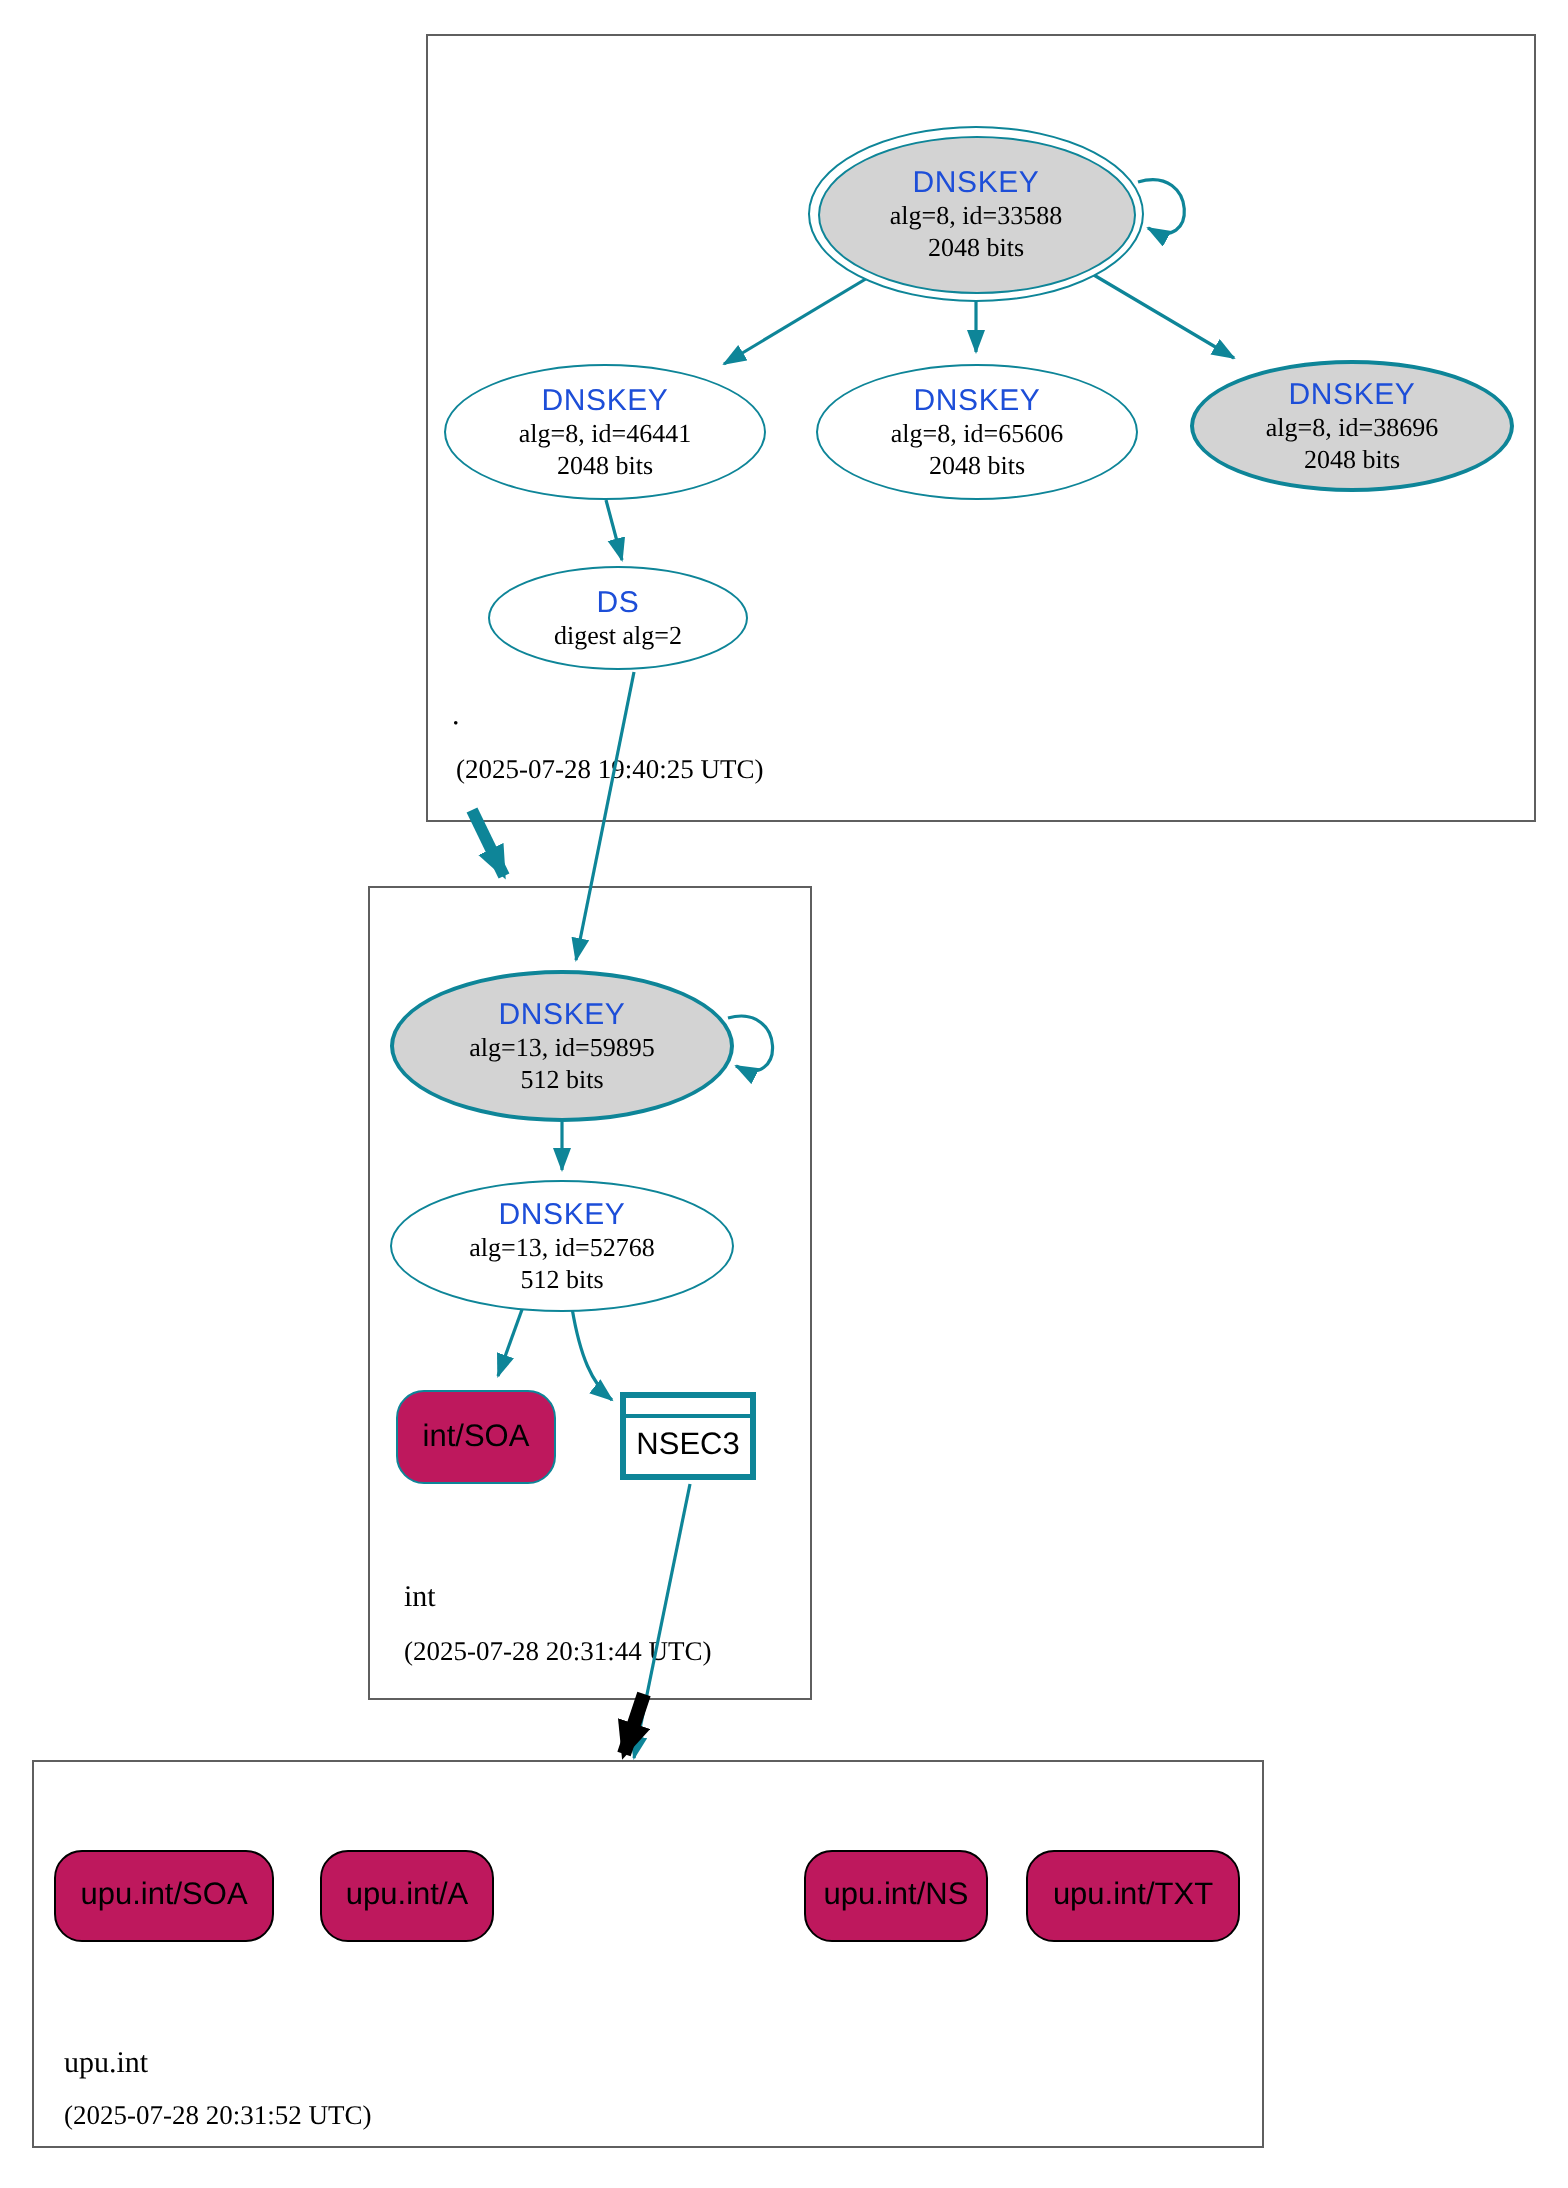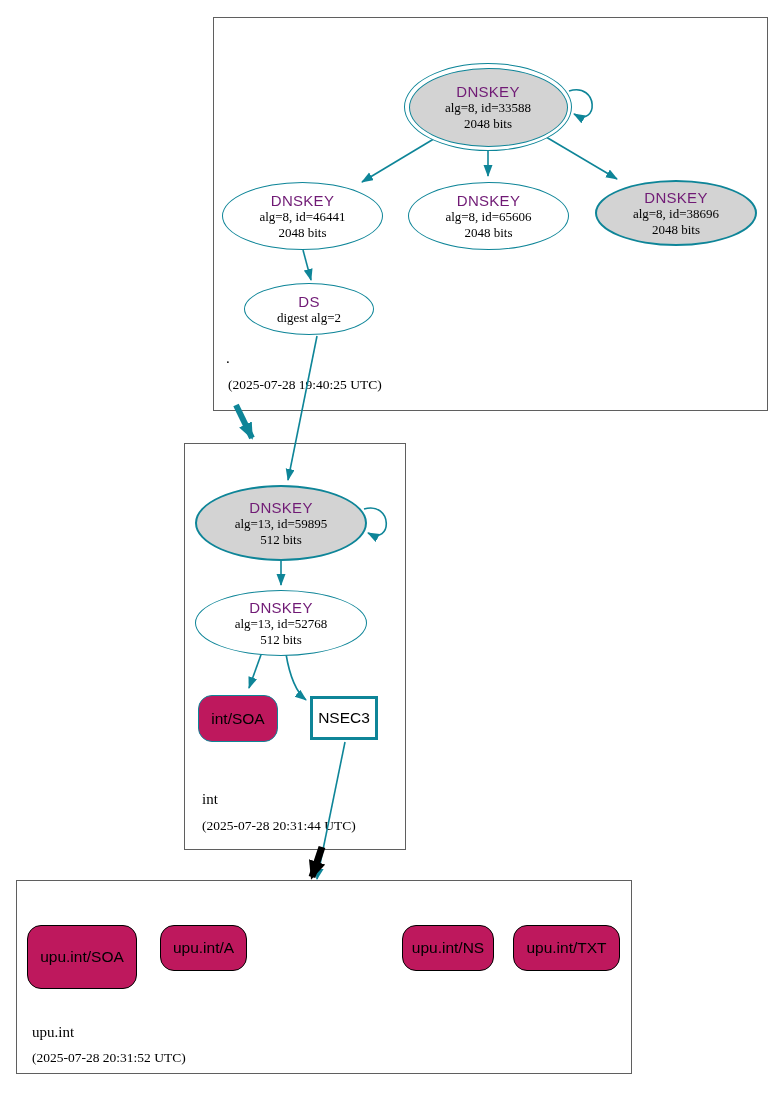--- a/index.html
+++ b/index.html
@@ -33,30 +33,30 @@
   }
   .ellipse.gray{background:var(--ksk-fill);}
   .ellipse.thick{border-width:2.4px;}
   .outer-ellipse{
     border:1.6px solid var(--teal);border-radius:50%;background:#fff;
   }
   .outer-ellipse .inner{
     position:absolute;left:3.5px;top:3.5px;right:3.5px;bottom:3.5px;width:auto;height:auto;
     border-width:1.6px;
   }
-  .ntitle{font-size:15px;color:#701a75;line-height:17px;letter-spacing:0.3px;}
+  .ntitle{font-size:15px;color:#1d4ed8;line-height:17px;letter-spacing:0.3px;}
   .ndetail{font-family:"Liberation Serif",serif;font-size:13px;color:#000;line-height:15.5px;}
   .rrset{
     border:1.8px solid var(--teal);border-radius:14px;background:#be185d;
     display:flex;align-items:center;justify-content:center;
     font-size:15.5px;color:#000;white-space:nowrap;
   }
   .rrset.black{border-color:var(--ink);border-width:1.7px;}
   .nsec3{
-    border:3px solid var(--teal);background:#fff;display:flex;flex-direction:row;
+    border:3px solid var(--teal);background:#fff;display:flex;flex-direction:column;
   }
   .nsec3 .bar{height:8px;border-bottom:2.6px solid var(--teal);}
   .nsec3 .lbl{flex:1;display:flex;align-items:center;justify-content:center;font-size:15.5px;color:#000;}
 </style>
 </head>
 <body>
 
 <div class="canvas">
 
   <div class="zone-box" style="left:213px;top:17px;width:553px;height:392px"></div>
@@ -140,18 +140,18 @@
     <span class="ndetail">512 bits</span>
   </div>
 
   <div class="node rrset" style="left:198px;top:695px;width:80px;height:47px">int/SOA</div>
 
   <div class="node nsec3" style="left:310px;top:696px;width:68px;height:44px">
     <div class="bar"></div>
     <div class="lbl">NSEC3</div>
   </div>
 
-  <div class="node rrset black" style="left:27px;top:925px;width:110px;height:64px">upu.int/SOA</div>
+  <div class="node rrset black" style="left:27px;top:925px;width:110px;height:46px">upu.int/SOA</div>
   <div class="node rrset black" style="left:160px;top:925px;width:87px;height:46px">upu.int/A</div>
   <div class="node rrset black" style="left:402px;top:925px;width:92px;height:46px">upu.int/NS</div>
   <div class="node rrset black" style="left:513px;top:925px;width:107px;height:46px">upu.int/TXT</div>
 
 </div>
 
 </body></html>

